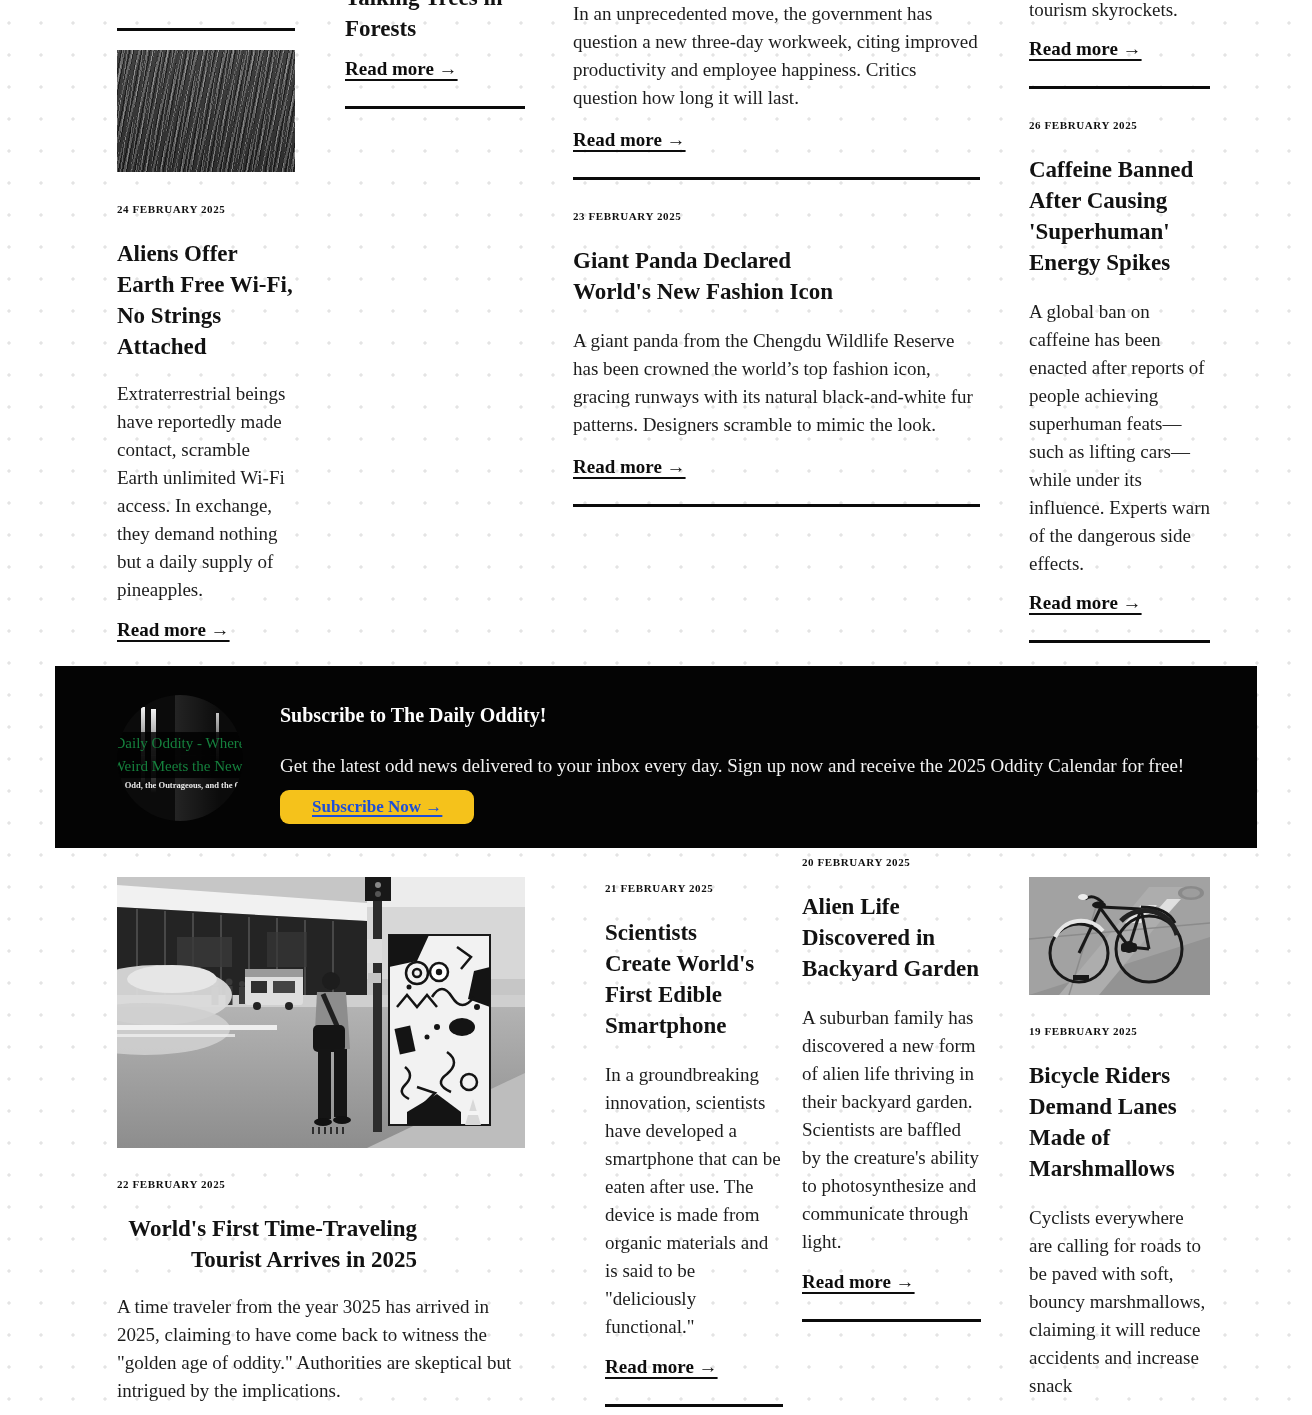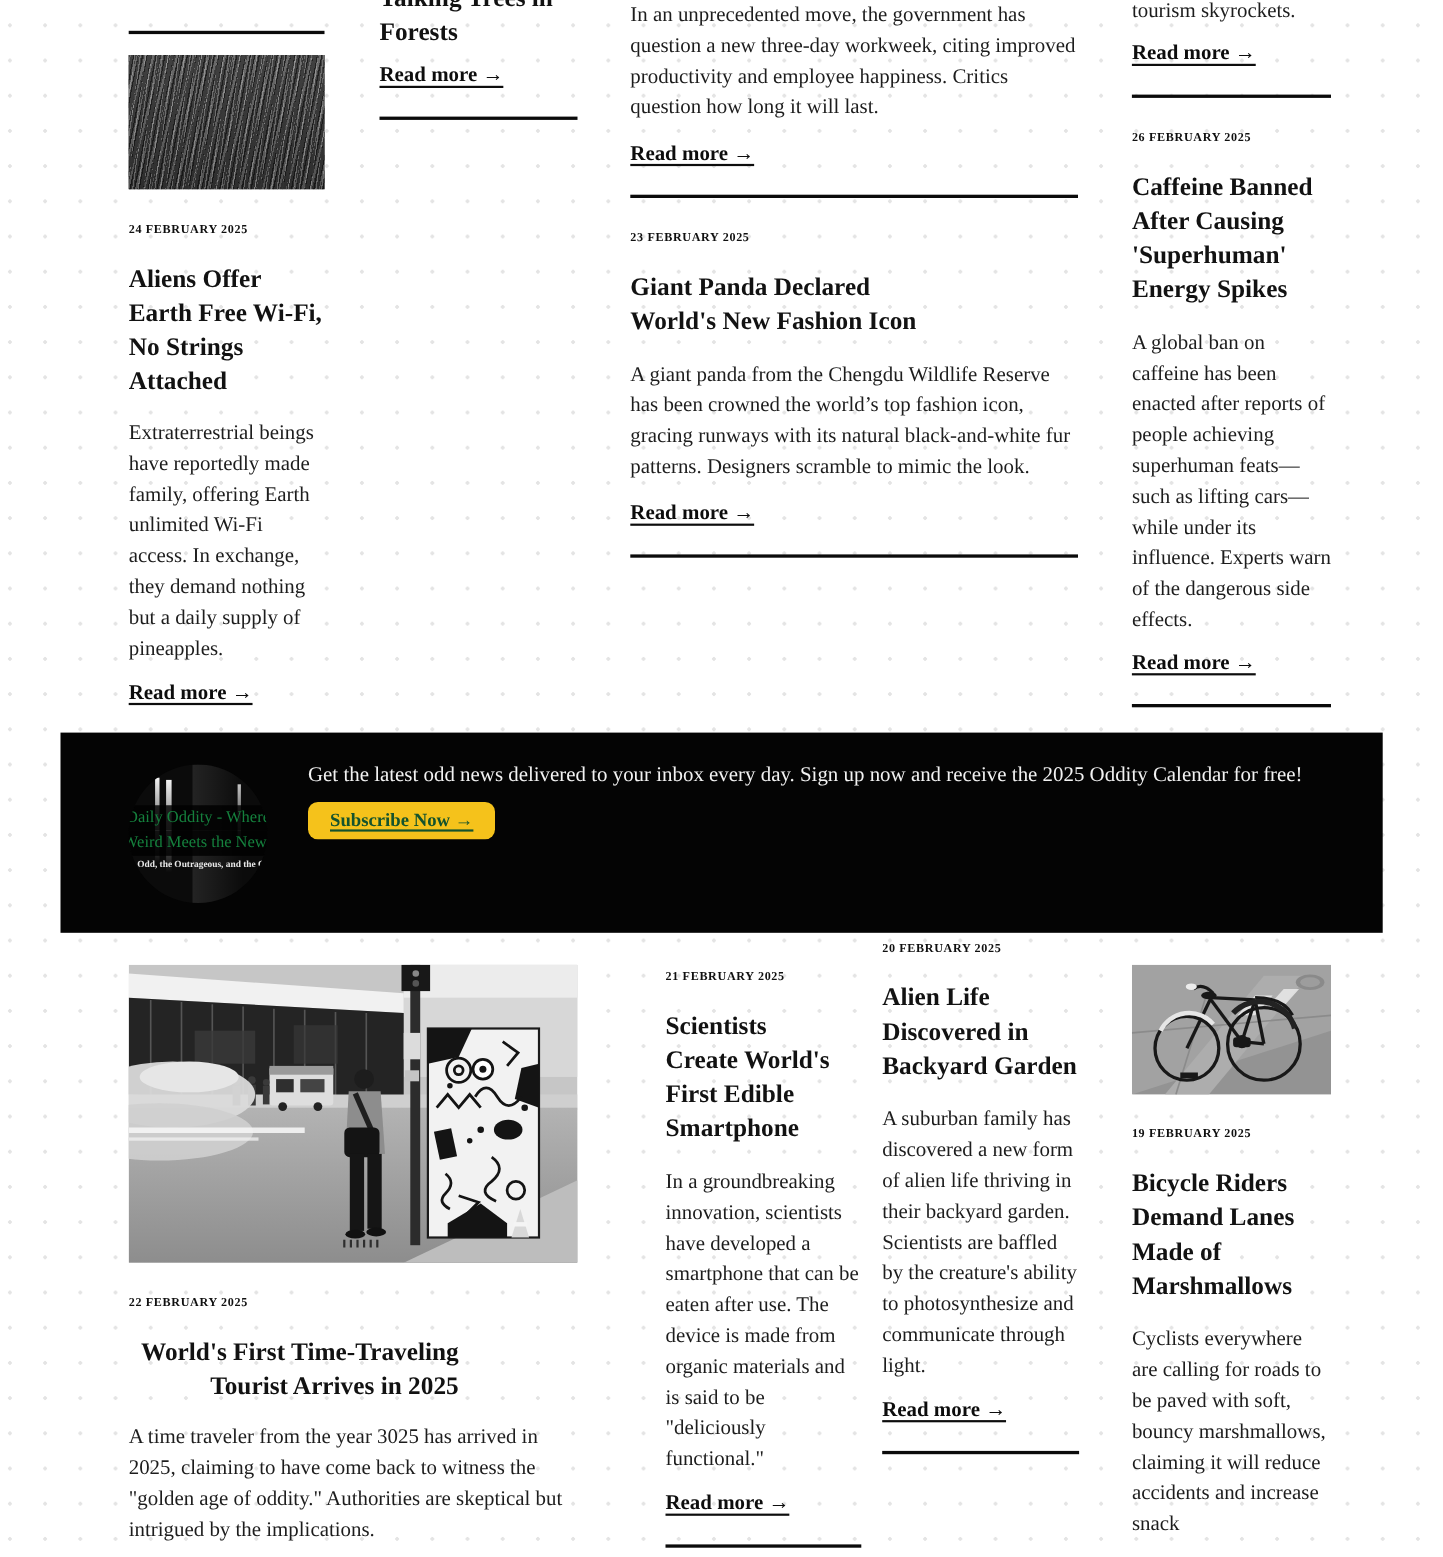--- a/index.html
+++ b/index.html
@@ -72,37 +72,37 @@
   .streak.s2{left:34px;top:14px;width:5px;height:84px;}
   .streak.s3{left:99px;top:18px;width:3px;height:58px;opacity:.8;}
   .logo-shade{position:absolute;left:58px;top:0;width:46px;height:126px;background:linear-gradient(90deg,rgba(255,255,255,.10),rgba(255,255,255,0));}
   .logo-text{position:absolute;left:50%;top:50%;transform:translate(-50%,-44%);text-align:center;}
   .logo-text .l1,.logo-text .l2{font-size:15px;line-height:21px;white-space:nowrap;color:#15803d;background:rgba(0,0,0,.82);padding:1px 4px;}
   .logo-text .l3{font-size:8.5px;line-height:11px;white-space:nowrap;font-weight:bold;color:#e9e9e9;margin-top:2px;}
   .banner-content{position:absolute;left:225px;top:0;width:960px;}
   .banner-heading{font-size:20px;line-height:24px;font-weight:bold;margin:37px 0 0;color:#fdfdfd;}
   .banner-body{font-size:19px;line-height:26px;margin:26px 0 0;color:#f2f2f2;}
   .subscribe-btn{
-    display:inline-block;margin-top:11px;height:34px;line-height:34px;padding:0 20px;border-radius:9px;
-    background:#f5c21b;color:#14532d;font-weight:bold;font-size:17px;
+    display:inline-block;margin-top:11px;height:34px;line-height:34px;padding:0 32px;border-radius:9px;
+    background:#f5c21b;color:#1d4ed8;font-weight:bold;font-size:17px;
     text-decoration:underline;text-decoration-thickness:2px;text-underline-offset:3px;cursor:pointer;
   }
 </style>
 </head>
 <body>
 
 <div class="viewport">
 
   <div class="col" id="t1">
     <hr class="sep first">
     <article>
       <span class="photo photo-fur" role="img" aria-label="fur-texture-photo"></span>
       <p class="date">24 FEBRUARY 2025</p>
       <h3 class="title">Aliens Offer Earth Free Wi-Fi, No Strings Attached</h3>
-      <p class="excerpt">Extraterrestrial beings have reportedly made family, offering Earth unlimited Wi-Fi access. In exchange, they demand nothing but a daily supply of pineapples.</p>
+      <p class="excerpt">Extraterrestrial beings have reportedly made contact, scramble Earth unlimited Wi-Fi access. In exchange, they demand nothing but a daily supply of pineapples.</p>
       <a class="read-more">Read more →</a>
       <hr class="sep">
     </article>
   </div>
 
   <div class="col" id="t2">
     <article>
       <h3 class="title">Talking Trees in Forests</h3>
       <a class="read-more">Read more →</a>
       <hr class="sep">
@@ -145,20 +145,21 @@
       <span class="streak s1"></span>
       <span class="streak s2"></span>
       <span class="streak s3"></span>
       <div class="logo-text">
         <div class="l1">Daily Oddity - Where</div>
         <div class="l2">Weird Meets the News</div>
         <div class="l3">the Odd, the Outrageous, and the Occ</div>
       </div>
     </div>
     <div class="banner-content">
+      <h2 class="banner-heading">Subscribe to The Daily Oddity!</h2>
       <p class="banner-body">Get the latest odd news delivered to your inbox every day. Sign up now and receive the 2025 Oddity Calendar for free!</p>
       <a class="subscribe-btn" style="background: rgb(245, 194, 27);">Subscribe Now →</a>
     </div>
   </section>
 
   <div class="col" id="b1">
     <article>
       <span class="photo photo-street" role="img" aria-label="street-corner-pedestrian-photo">
         <svg width="408" height="271" viewBox="0 0 408 271" xmlns="http://www.w3.org/2000/svg">
           <defs>

